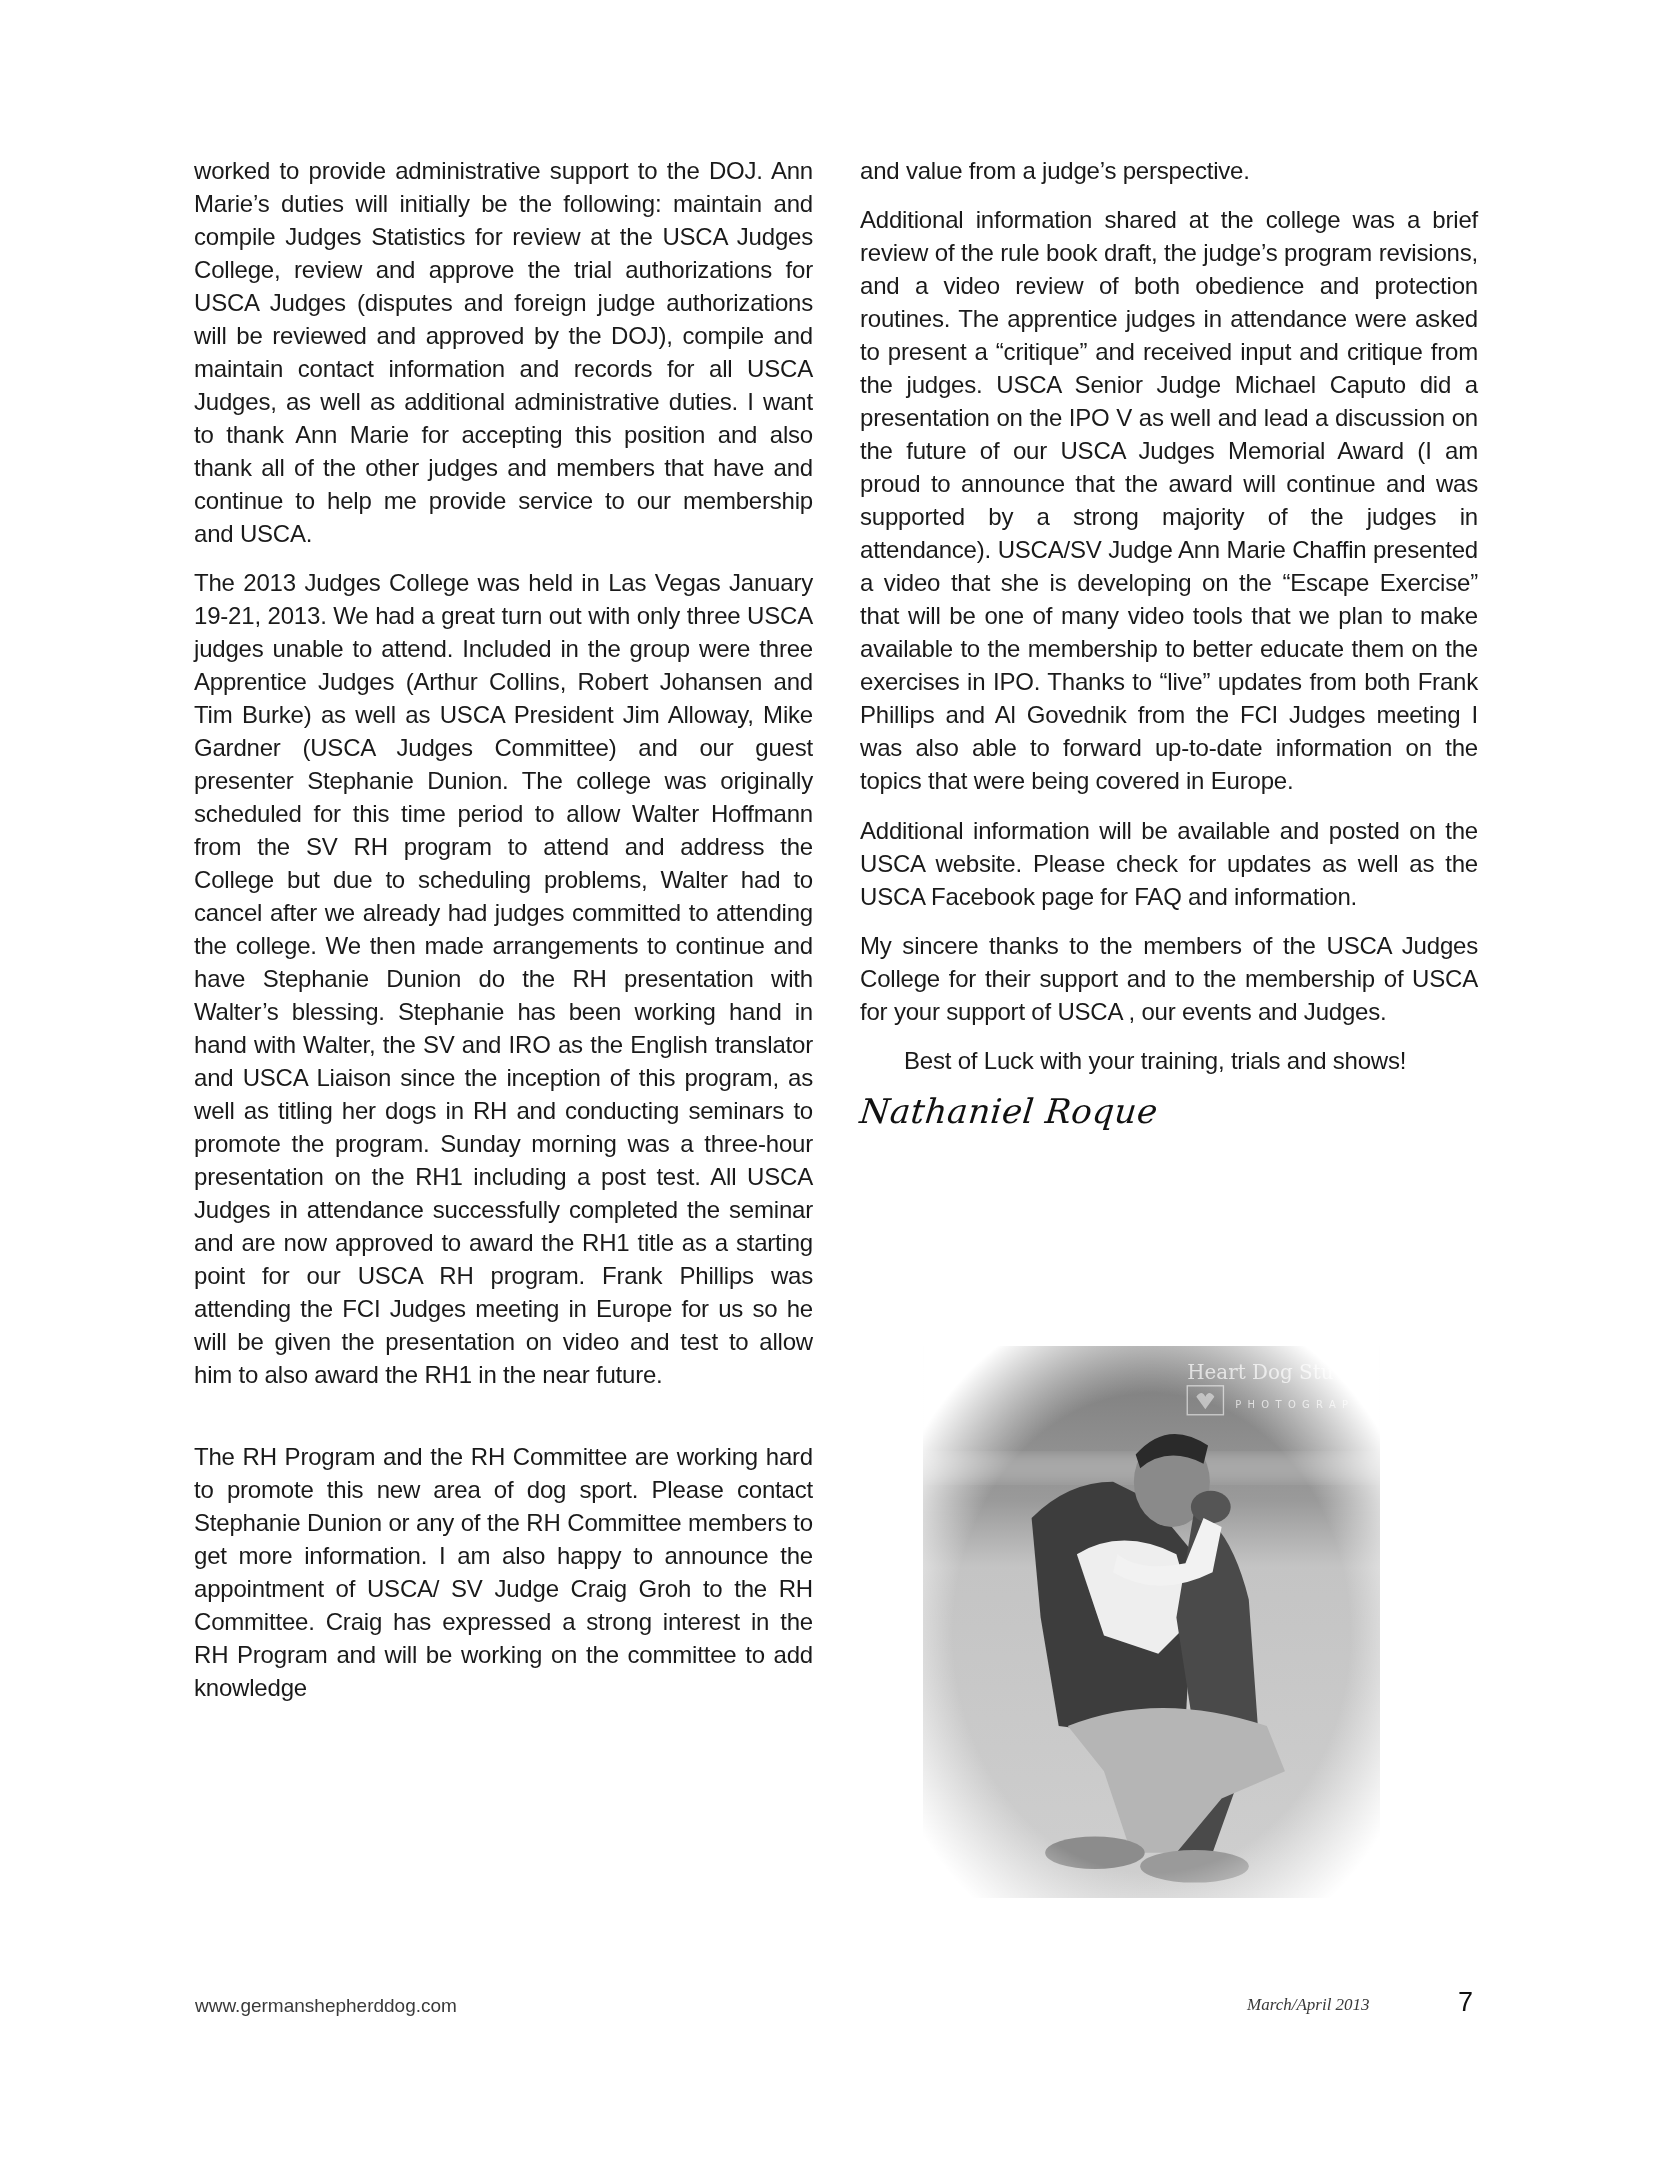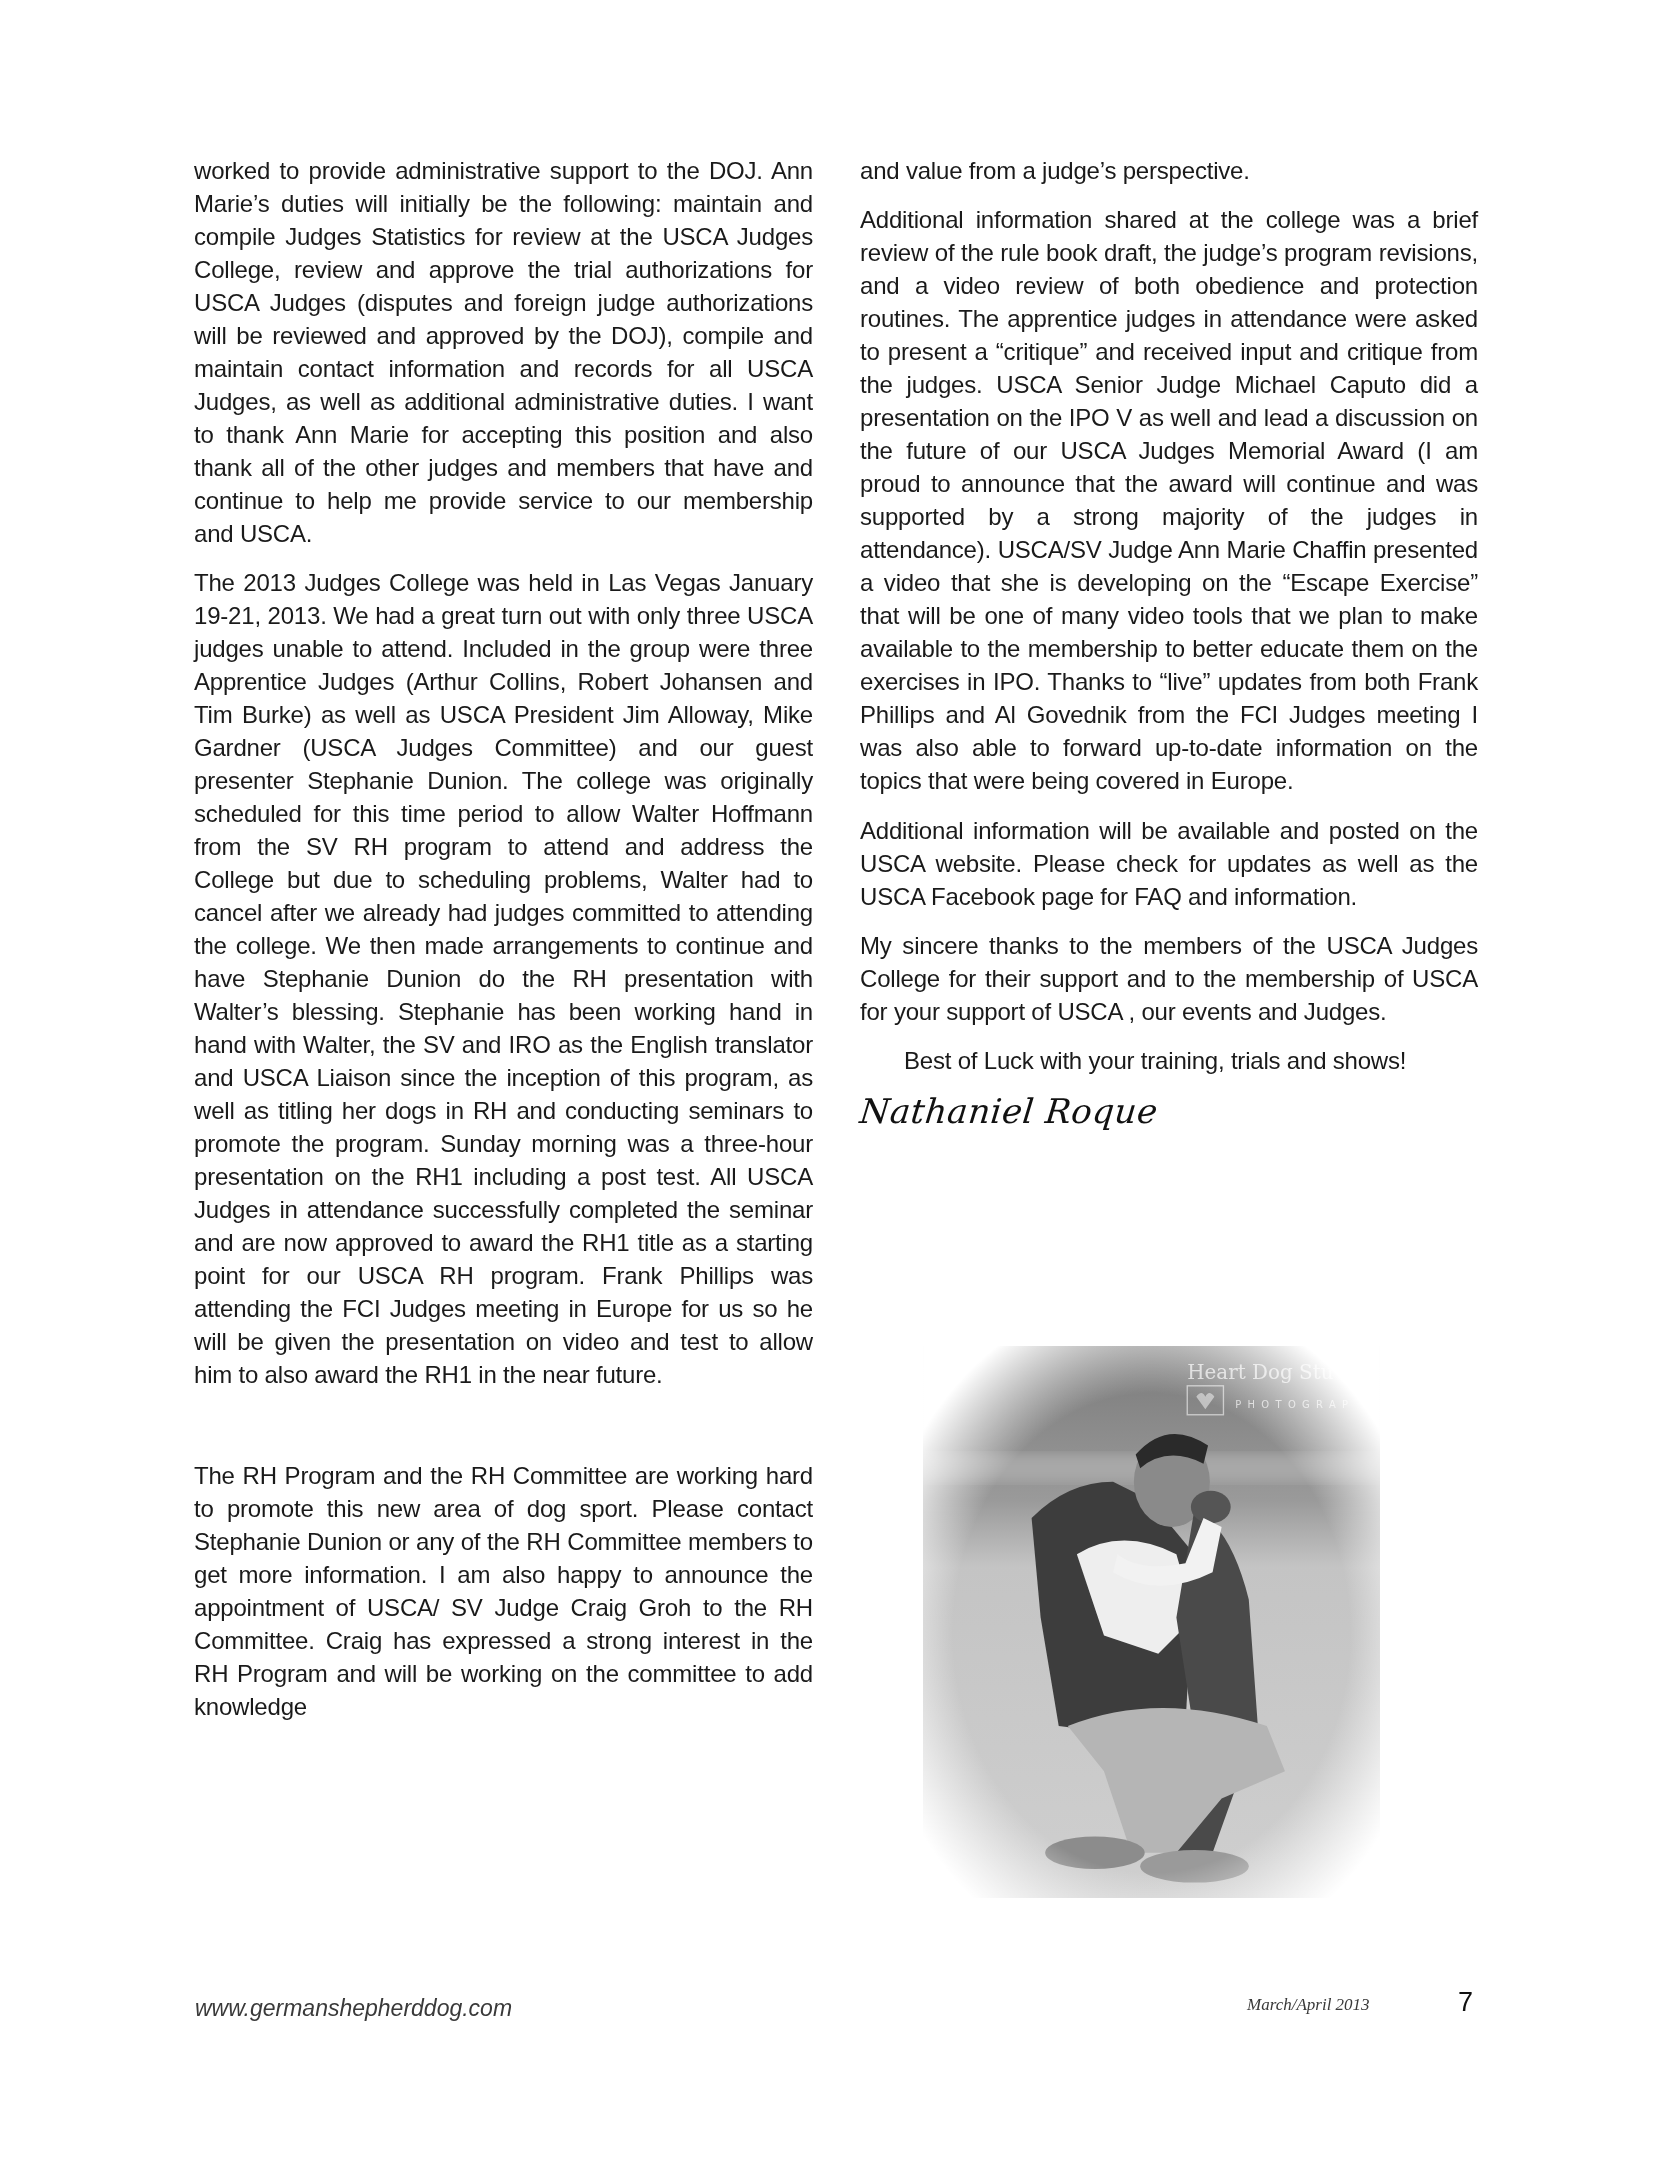--- a/index.html
+++ b/index.html
@@ -10,41 +10,41 @@
     font-family: "Liberation Sans", "DejaVu Sans", sans-serif;
     font-size: 24px;
     line-height: 33px;
     color: #1a1a1a;
     text-align: justify;
     letter-spacing: -0.2px;
   }
   .col p { margin: 0 0 16.3px 0; }
   .col-left { left: 194px; top: 154px; width: 619px; }
   .col-right { left: 860px; top: 154px; width: 618px; }
-  .col-left p.gap-before { margin-top: 68px; }
+  .col-left p.gap-before { margin-top: 49px; }
   .col p.last-line-left { text-align: left; margin-left: 44px; }
   .signature {
     font-family: "DejaVu Serif", "Liberation Serif", serif;
     font-style: italic;
     font-size: 34px;
     color: #111;
     margin-top: 1.8px;
     letter-spacing: 0.5px;
     transform: skewX(-6deg);
     display: inline-block;
   }
   .photo {
     position: absolute;
     left: 923px; top: 1346px; width: 457px; height: 552px;
   }
   .photo svg { width: 100%; height: 100%; display: block; }
   .footer-url {
     position: absolute; left: 195px; top: 1995px;
     font-family: "Liberation Sans", "DejaVu Sans", sans-serif;
-    font-style: italic; font-size: 23px; color: #3a3a3a;
+    font-size: 19px; color: #3a3a3a;
   }
   .footer-date {
     position: absolute; left: 1247px; top: 1995px;
     font-family: Liberation Serif, serif;
     font-style: italic; font-size: 17px; color: #3a3a3a;
   }
   .page-num {
     position: absolute; left: 1458px; top: 1987px;
     font-family: "Liberation Sans", "DejaVu Sans", sans-serif;
     font-size: 27px; color: #111;

